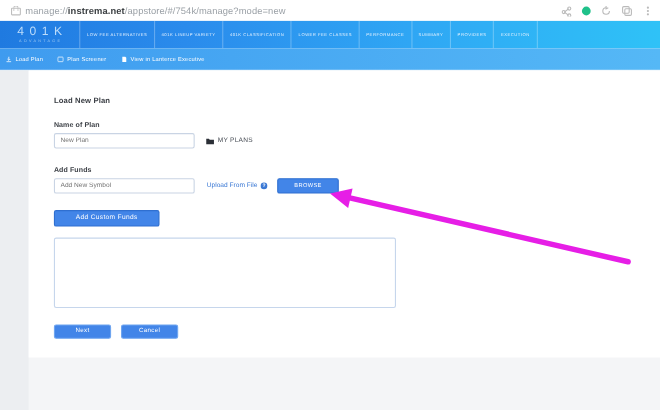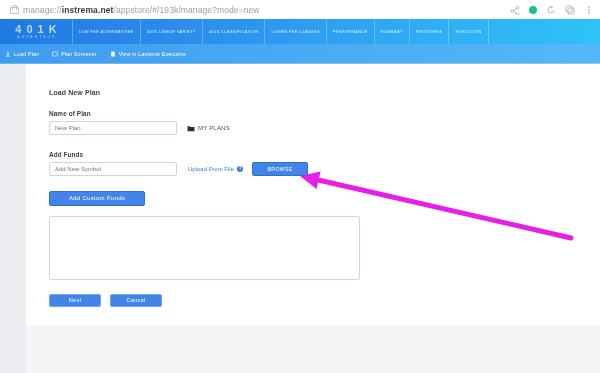--- a/index.html
+++ b/index.html
@@ -92,21 +92,21 @@
     display: flex;
     flex-direction: column;
     align-items: center;
     justify-content: center;
     color: #ffffff;
     flex: 0 0 auto;
     border-right: 1px solid rgba(255,255,255,.28);
   }
   .logo-main {
     font-size: 11px;
-    font-weight: bold;
+    font-weight: normal;
     letter-spacing: 5px;
     line-height: 11px;
     text-indent: 5px;
     color: #bcdcfb;
   }
   .logo-sub {
     font-size: 3.4px;
     letter-spacing: 2.1px;
     line-height: 5px;
     color: #9fc9f3;
@@ -297,21 +297,21 @@
     left: 0; top: 0;
     width: 600px; height: 373px;
     pointer-events: none;
   }
 </style>
 </head>
 <body>
 
 <div class="browser-bar">
   <span class="lock-icon"></span>
-  <span class="url-text"><span>manage://</span><span class="url-host">instrema.net</span><span>/appstore/#/193k/manage?mode=new</span></span>
+  <span class="url-text"><span>manage://</span><span class="url-host">instrema.net</span><span>/appstore/#/754k/manage?mode=new</span></span>
   <span class="chrome-right">
     <span class="chrome-ico">
       <svg viewBox="0 0 10 10" width="10" height="10">
           <path d="M3 6 L7 3 M3 6 L7 9" stroke="#777" stroke-width="1" fill="none"></path>
           <circle cx="2.5" cy="6" r="1.4" fill="none" stroke="#777" stroke-width="1"></circle>
           <circle cx="7.5" cy="2.8" r="1.4" fill="none" stroke="#777" stroke-width="1"></circle>
           <circle cx="7.5" cy="9" r="1.4" fill="none" stroke="#777" stroke-width="1"></circle>
         </svg>
     </span>
     <span class="green-dot"></span>

